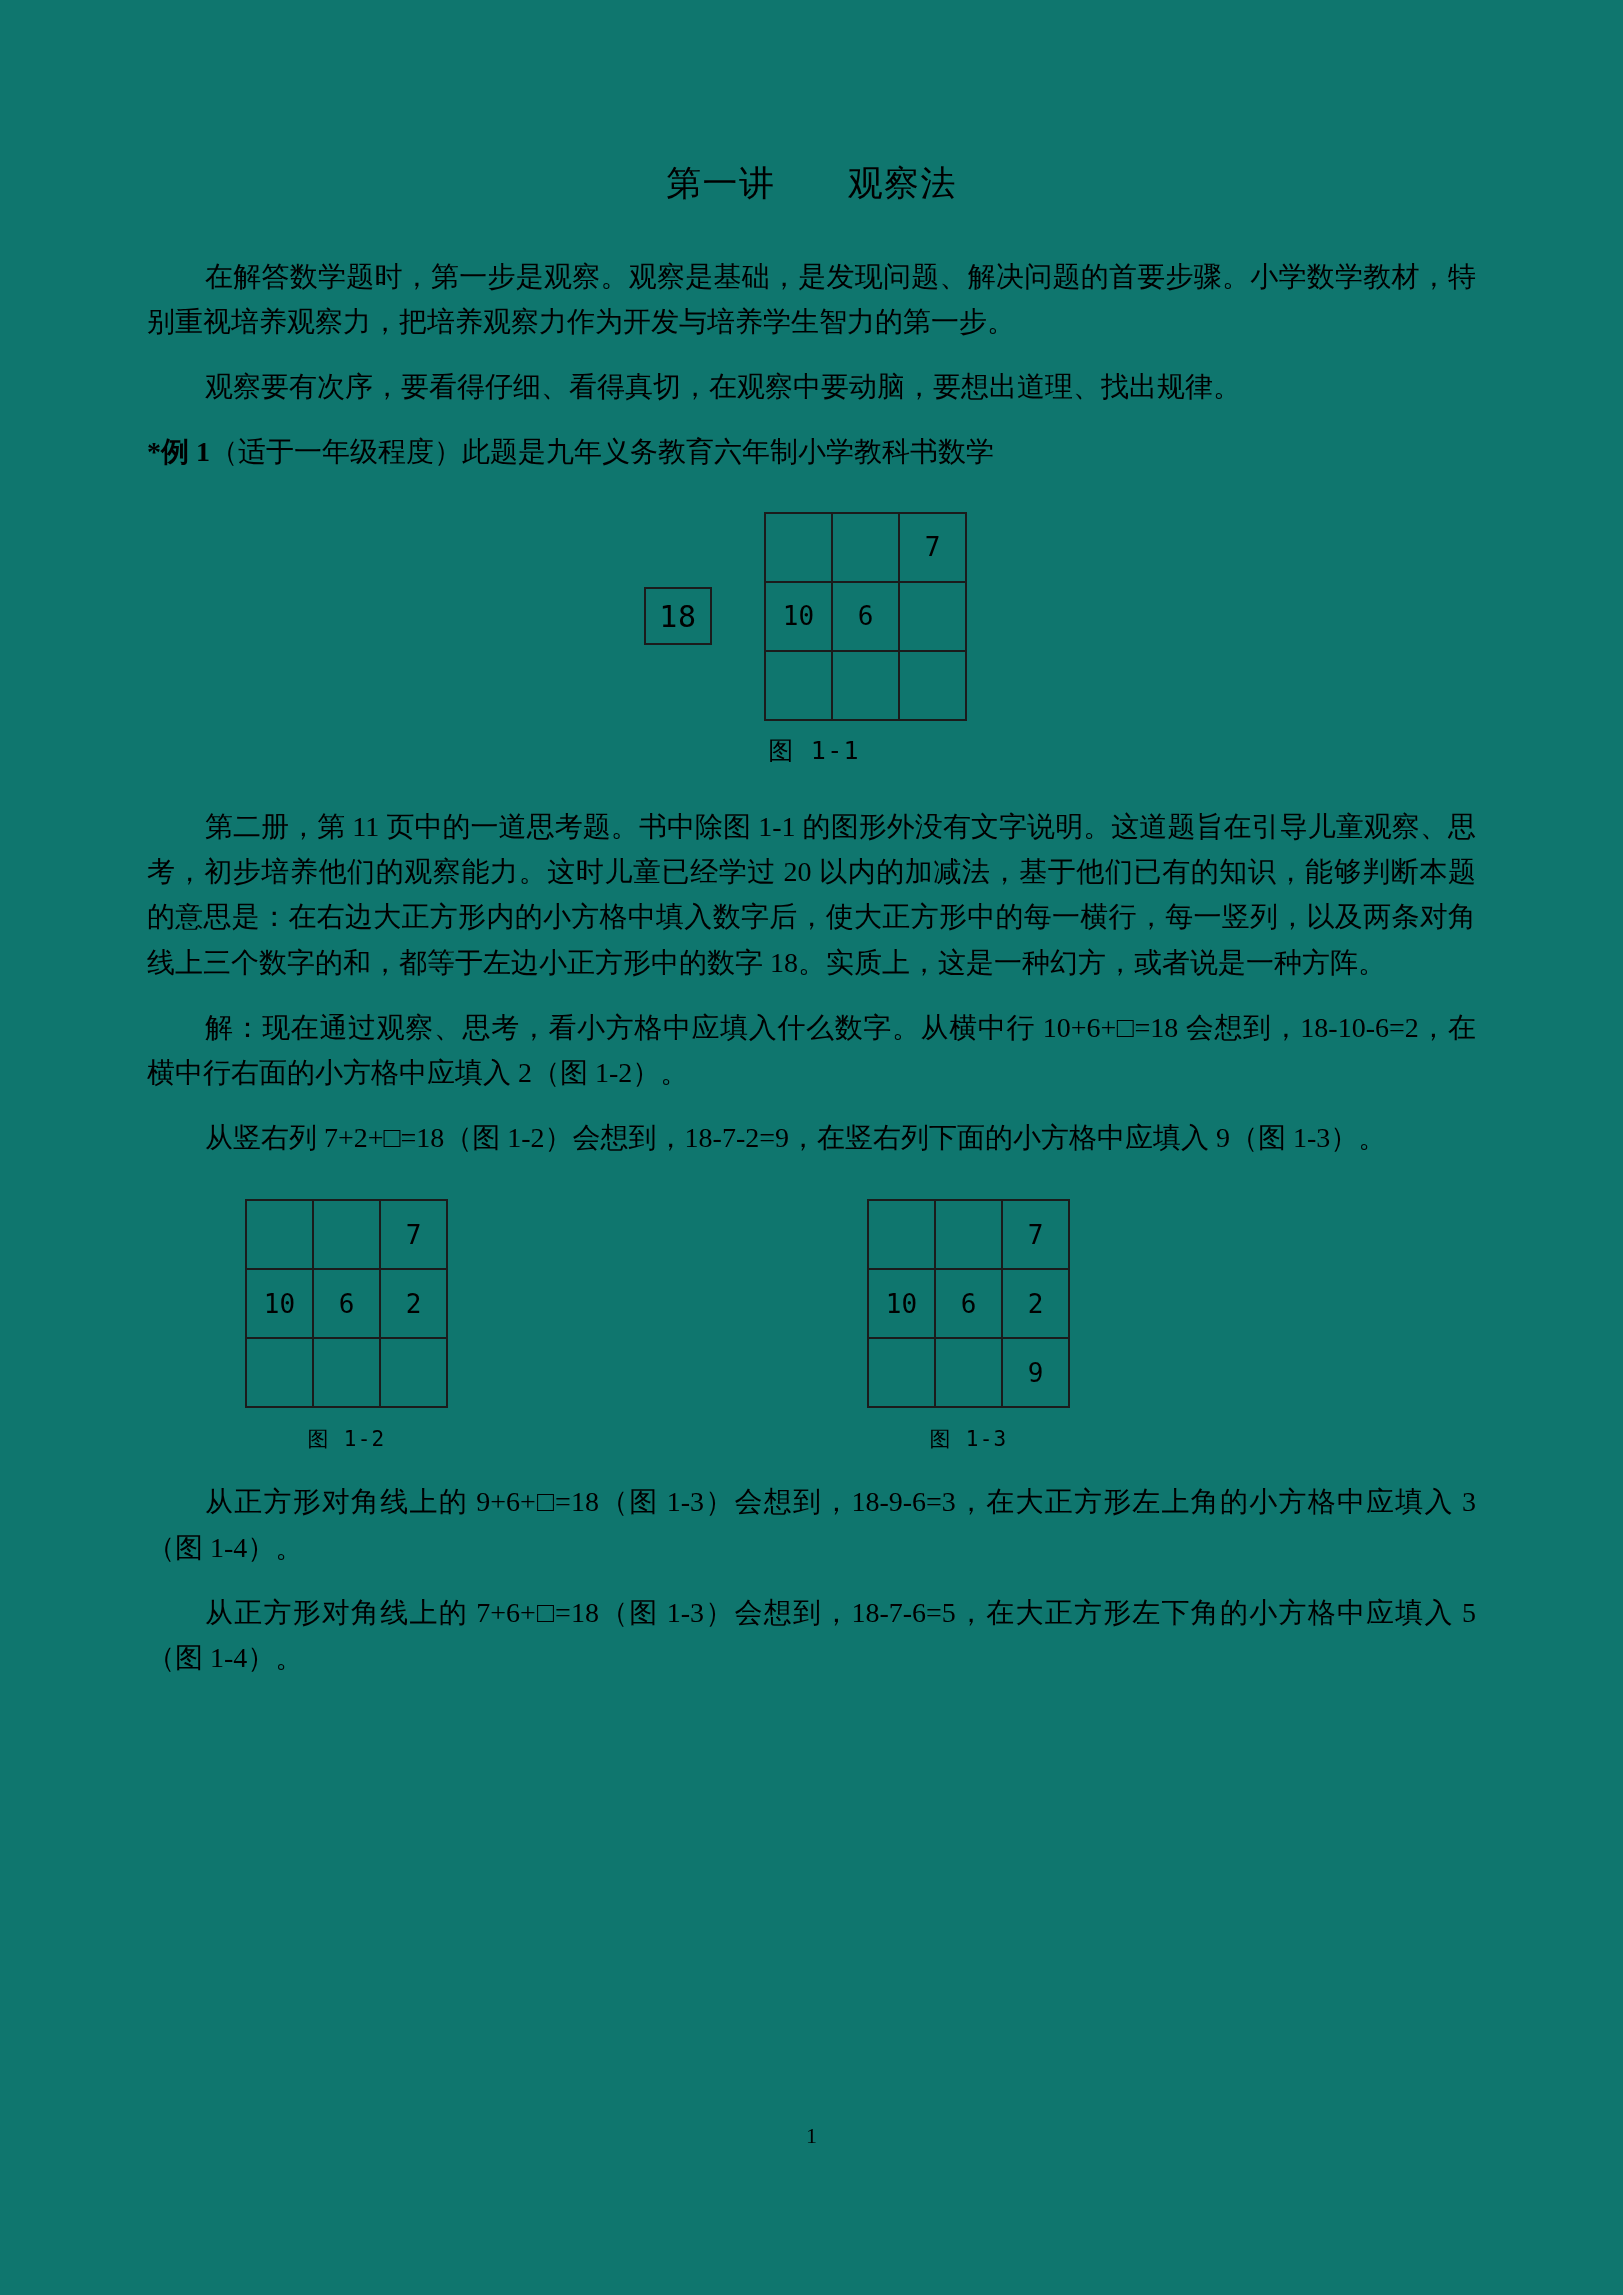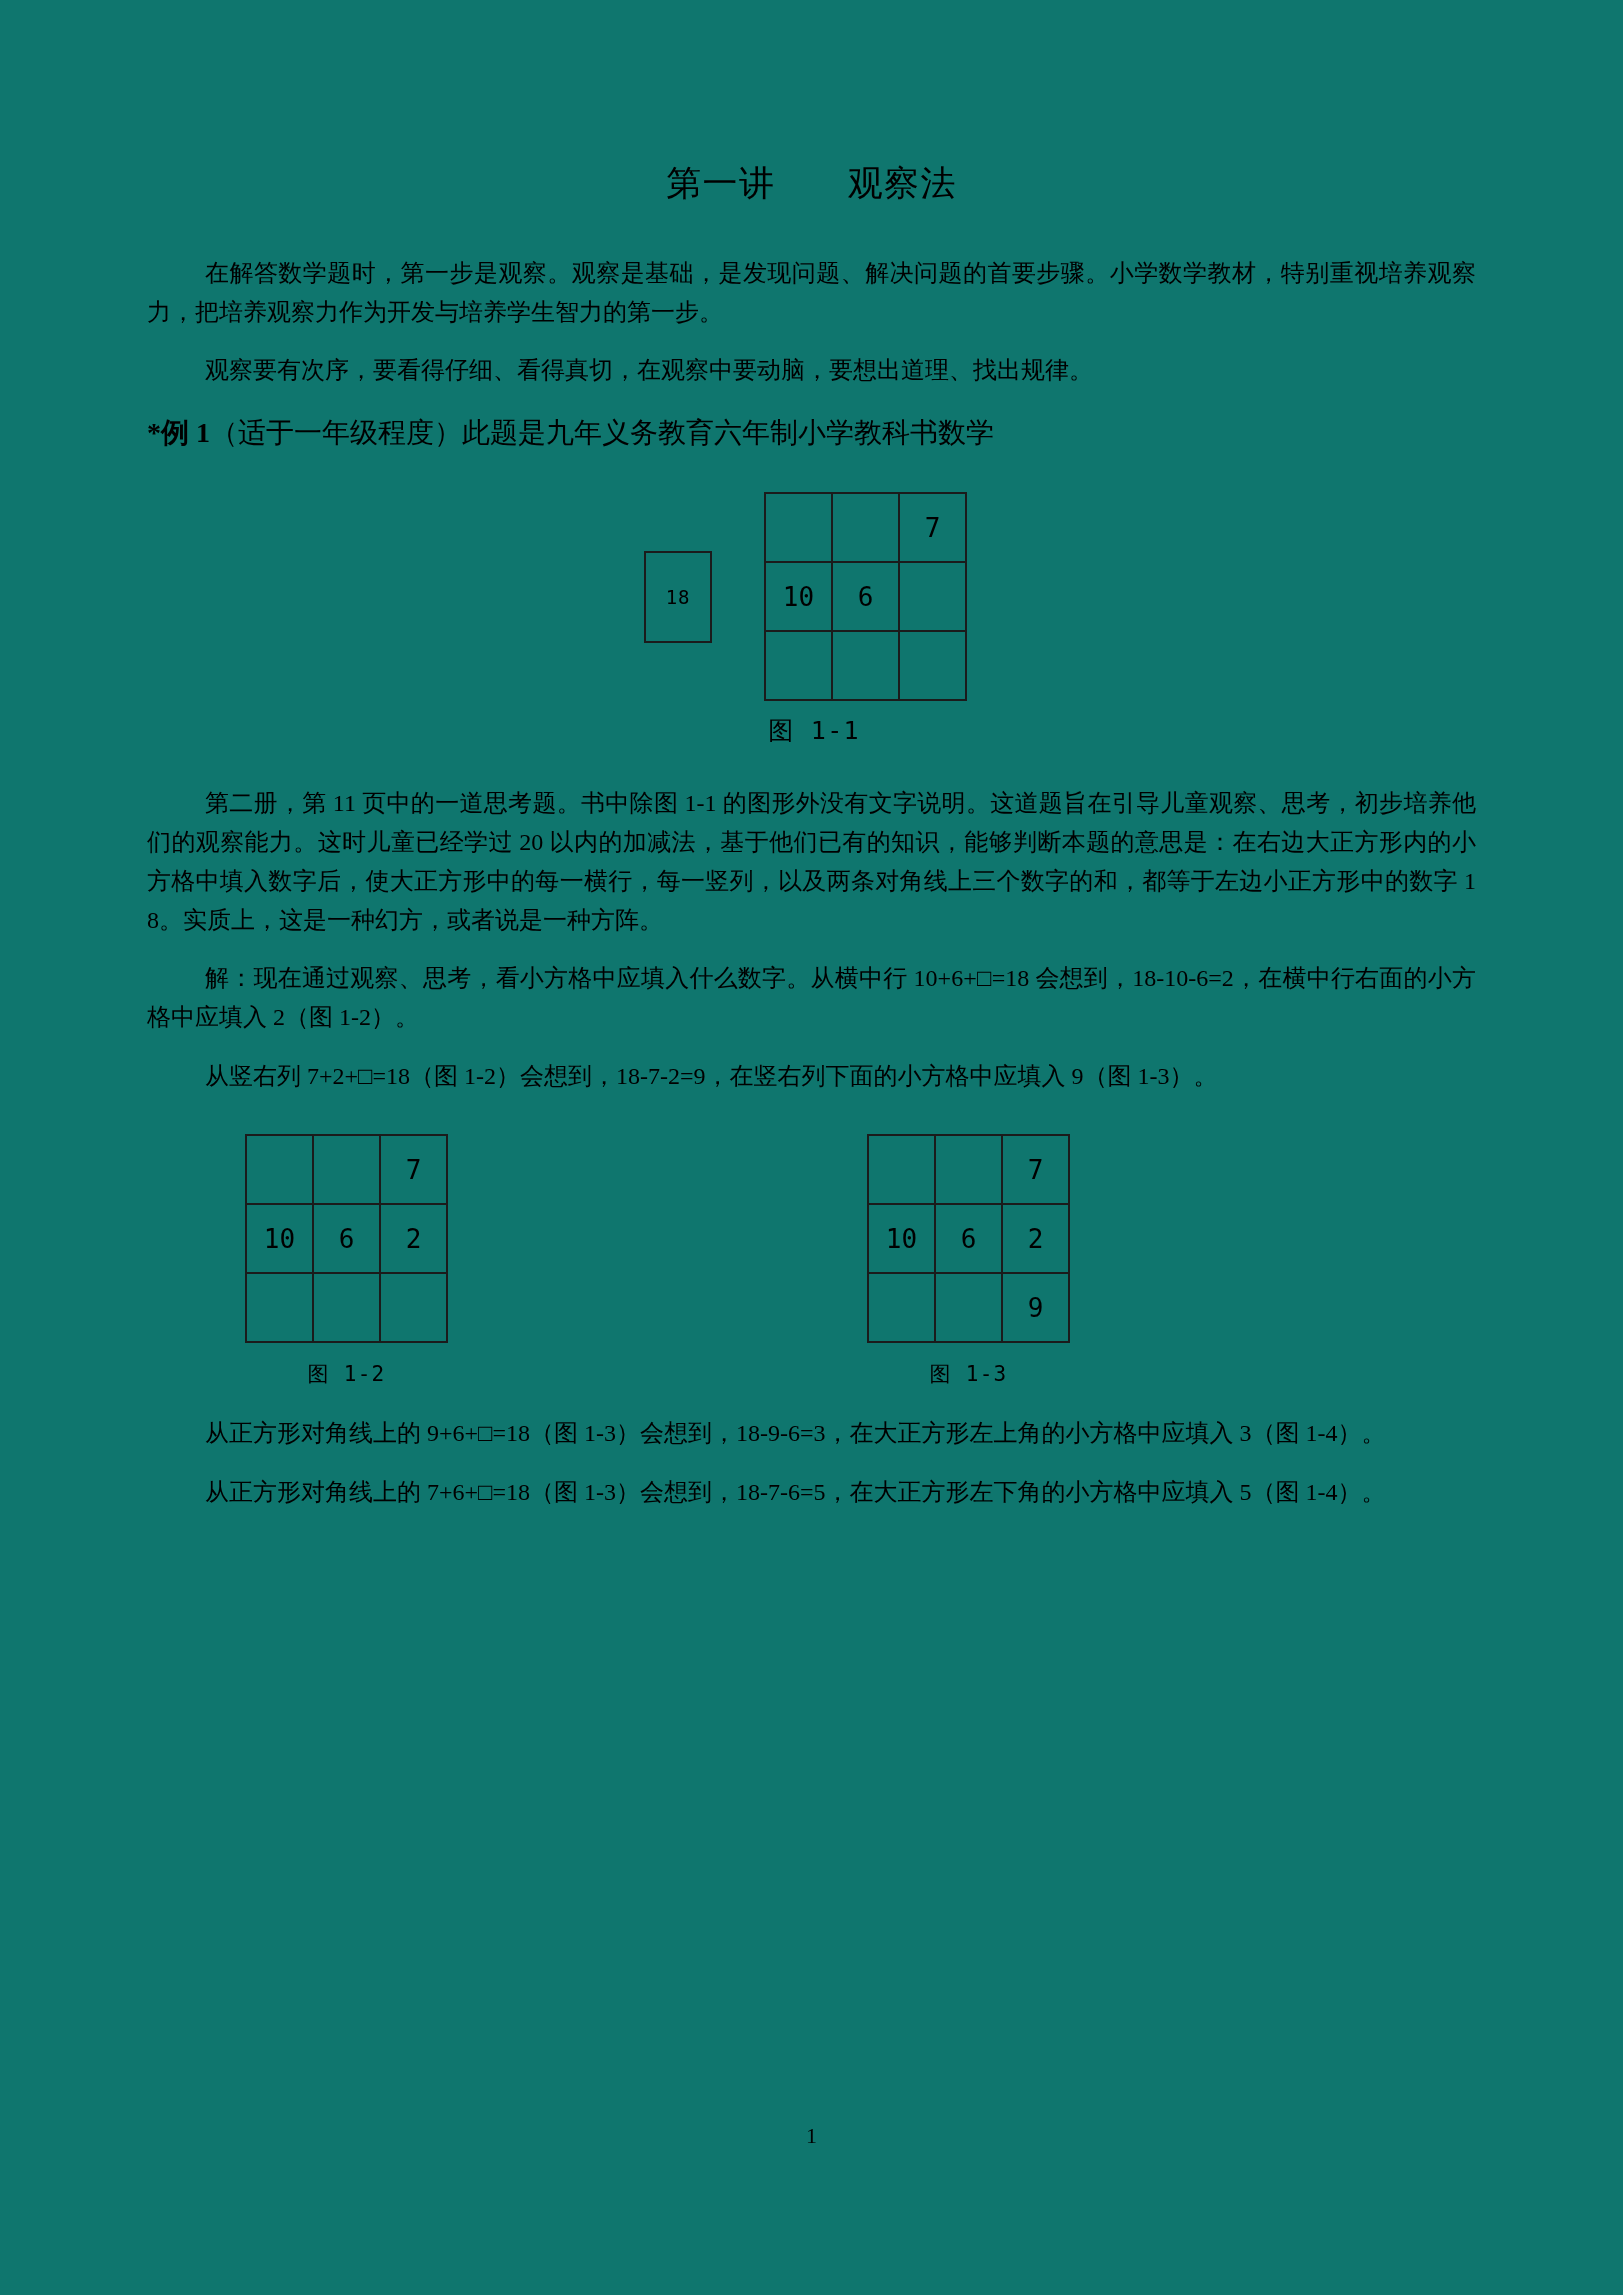--- a/index.html
+++ b/index.html
@@ -30,21 +30,21 @@
     text-align: center;
     font-size: 35px;
     font-weight: 400;
     letter-spacing: 1.3px;
     margin: 0;
     padding-top: 160px;
     padding-bottom: 0;
     white-space: pre;
   }
   p.para {
-    font-size: 24px;
+    font-size: 28px;
     line-height: 1.62;
     margin: 0 0 19.6px 0;
     text-indent: 58px;
     text-align: justify;
     text-justify: inter-ideograph;
     word-break: break-all;
   }
   p.para.first-para {
     margin-top: 47px;
   }
@@ -60,26 +60,26 @@
   }
 
   
   .fig-block {
     position: relative;
     width: 100%;
     margin: 0;
   }
   .small-box {
     width: 68px;
-    height: 92px;
+    height: 58px;
     border: 2px solid #1b1b1b;
     display: flex;
     align-items: center;
     justify-content: center;
-    font-size: 19px;
+    font-size: 30px;
     font-family: "DejaVu Sans Mono", "Liberation Mono", monospace;
     letter-spacing: 0.7px;
     box-sizing: border-box;
   }
   .gap-small-to-grid {
     width: 52px;
     flex: 0 0 52px;
   }
   .magic-grid {
     display: grid;

